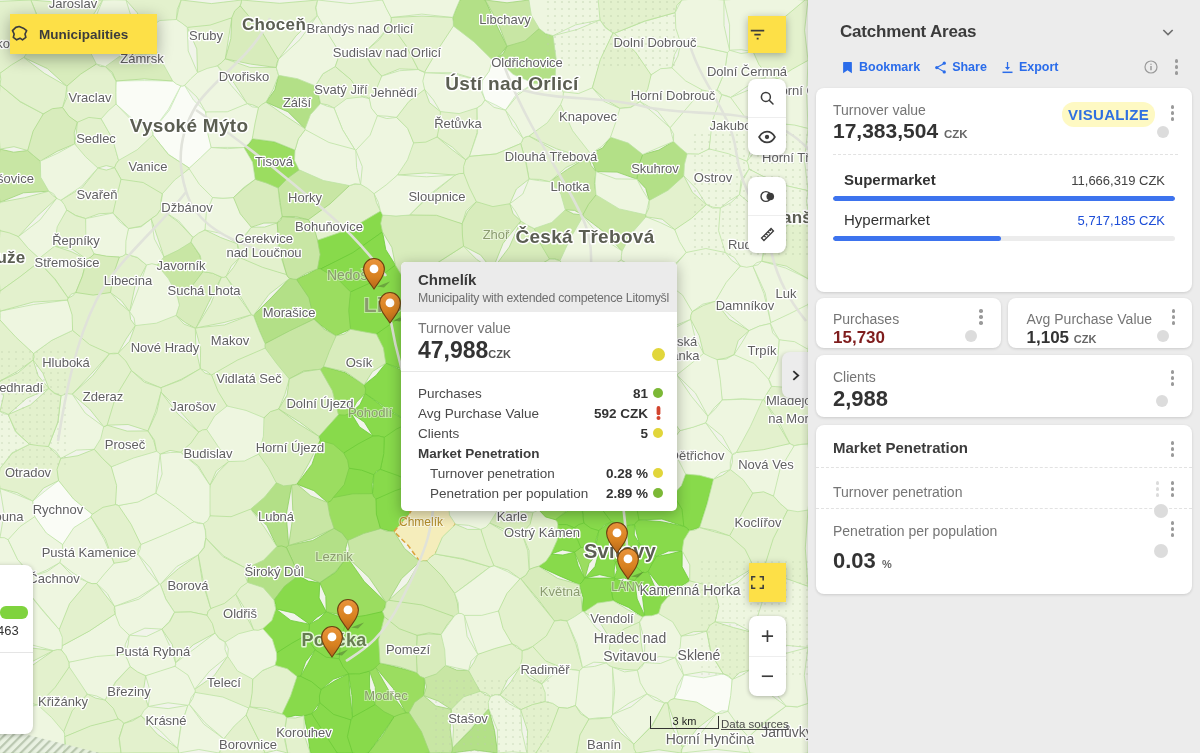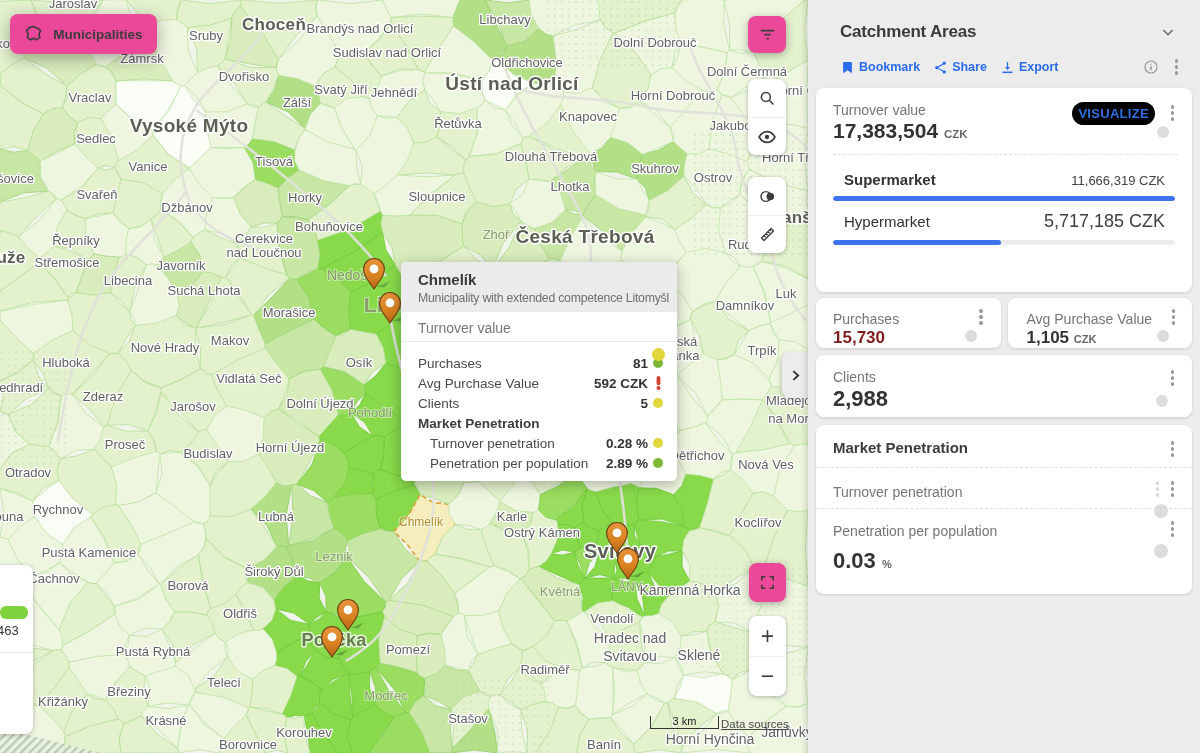--- a/index.html
+++ b/index.html
@@ -1,19 +1,19 @@
 <!DOCTYPE html>
 <html><head><meta charset="utf-8">
 <style>
 *{margin:0;padding:0;box-sizing:border-box}
 html,body{width:1200px;height:753px;overflow:hidden;font-family:"Liberation Sans",sans-serif;background:#ececec}
 #app{position:relative;width:1200px;height:753px;display:flex}
 #map{position:relative;width:808px;height:753px;overflow:hidden;background:#f1f4ea}
 #panel{position:relative;width:392px;height:753px;background:#ececec;overflow:hidden}
-.mbtn{position:absolute;background:#ec4899;border-radius:8px;box-shadow:0 2px 8px rgba(0,0,0,.3);display:flex;align-items:center;justify-content:center}
+.mbtn{position:absolute;background:#fde047;border-radius:0;box-shadow:0 2px 8px rgba(0,0,0,.3);display:flex;align-items:center;}
 .grp{position:absolute;left:748px;width:38px;background:#fff;border-radius:8px;box-shadow:0 1px 4px rgba(0,0,0,.28)}
 .grp .cell{height:38px;display:flex;align-items:center;justify-content:center}
 .grp .cell + .cell{border-top:1px solid #eee}
 #munis{left:10px;top:14px;width:147px;height:40px;gap:9px;font-weight:700;font-size:13.5px;color:#3c3c3c;box-shadow:0 4px 16px rgba(0,0,0,.32)}
 #popup{position:absolute;left:401px;top:262px;width:276px;background:#fff;border-radius:5px;box-shadow:0 3px 14px rgba(0,0,0,.3);font-size:13.5px;color:#3c3c3c}
 #popup .hd{background:#ebebeb;border-radius:5px 5px 0 0;padding:9px 17px 9px;height:50px}
 #popup .hd .t{font-size:15px;font-weight:700;color:#3a3a3a}
 #popup .hd .s{font-size:12.3px;color:#6f6f6f;margin-top:3px;letter-spacing:-.25px;white-space:nowrap}
 #popup .bd{padding:9px 14px 8px 17px}
 #popup .lbl{color:#757575;font-size:14px;line-height:15px}
@@ -35,21 +35,21 @@
 #dsrc{position:absolute;left:721px;top:718px;font-size:11.5px;color:#4a4a4a;text-decoration:underline}
 
 .ptitle{display:flex;align-items:center;padding:22px 24px 0 32px;font-size:17px;font-weight:700;color:#3b3b3b;letter-spacing:-.2px}
 .plinks{display:flex;align-items:center;padding:17px 22px 0 32px;font-size:12.5px;font-weight:700;color:#2a6cea}
 .plinks .lk{display:flex;align-items:center;gap:4px;margin-right:13px}
 .card{position:relative;background:#fff;border-radius:8px;box-shadow:0 1px 3px rgba(0,0,0,.14);margin:0 8px}
 .glabel{color:#757575;font-size:14px}
 .dots{display:inline-flex;flex-direction:column;gap:2.5px;align-items:center}
 .dots i{width:3.5px;height:3.5px;border-radius:50%;background:#9a9a9a}
 .gcirc{width:12px;height:12px;border-radius:50%;background:#dcdcdc}
-.chip{background:#000000;color:#2f6fe0;font-size:13px;font-weight:700;letter-spacing:.3px;padding:4px 6px;border-radius:12px}
+.chip{background:#fef9c3;color:#2f6fe0;font-size:15px;font-weight:700;letter-spacing:.3px;padding:4px 6px;border-radius:12px}
 .bar{height:5px;border-radius:2.5px;background:#ececec;position:relative;overflow:hidden}
 .bar i{position:absolute;left:0;top:0;bottom:0;border-radius:2.5px;background:#3d73ee}
 .dashed{border-top:1px dashed #e2e2e2}
 </style></head>
 <body>
 <div id="app">
 <div id="map">
 <svg width="808" height="753" viewBox="0 0 808 753" style="position:absolute;left:0;top:0">
 <path d="M382.5,215.0 L383.3,223.4 L382.5,231.9 L353.2,253.2 L320.6,269.0 L319.1,268.7 L317.5,268.8 L314.1,254.5 L317.5,240.2 L349.1,226.0 L380.5,211.1 L381.6,213.0Z" fill="#88da4b" stroke="#6cca37" stroke-width="1" stroke-opacity="0.8"></path>
 <path d="M350.5,329.3 L346.5,310.6 L350.5,291.9 L373.0,278.5 L395.4,265.0 L407.1,271.7 L414.0,283.3 L416.4,292.5 L418.2,301.9 L399.6,321.1 L376.4,334.1 L362.9,334.7Z" fill="#88da4b" stroke="#6cca37" stroke-width="1" stroke-opacity="0.8"></path>
@@ -627,20 +627,21 @@
         </svg>
       </div>
 <div id="popup">
   <div class="hd">
           <div class="t">Chmelík</div>
           <div class="s">Municipality with extended competence Litomyšl</div>
         </div>
   <div class="bd">
     <div style="position:relative">
       <div class="lbl">Turnover value</div>
+      <div class="big">47,988<span class="cur">CZK</span></div>
       <div class="dot ydot" style="position:absolute;right:-2px;top:27px;width:13px;height:13px"></div>
     </div>
     <div class="sep"></div>
     <div class="prow">
             <span class="n">Purchases</span>
             <span class="v">81</span>
             <span class="ind">
               <i class="dot gdot"></i>
             </span>
           </div>
@@ -738,21 +739,21 @@
   <div class="dashed" style="margin:8px 14px 0 17px"></div>
   <div style="padding:16px 17px 0;display:flex;align-items:baseline">
     <span style="font-size:15px;font-weight:700;color:#333;padding-left:11px">Supermarket</span>
     <span style="margin-left:auto;font-size:13px;color:#424242;padding-right:10px">11,666,319 CZK</span>
   </div>
   <div class="bar" style="margin:8px 17px 0">
           <i style="width:100%"></i>
         </div>
   <div style="padding:10px 17px 0;display:flex;align-items:baseline">
     <span style="font-size:15px;font-weight:400;color:#333;padding-left:11px">Hypermarket</span>
-    <span style="margin-left:auto;font-size:18px;color:#404040;padding-right:10px">5,717,185 CZK</span>
+    <span style="margin-left:auto;font-size:13px;color:#1d4ed8;padding-right:10px">5,717,185 CZK</span>
   </div>
   <div class="bar" style="margin:8px 17px 0">
           <i style="width:49%"></i>
         </div>
 </div>
 <div style="display:flex;gap:7px;margin:6px 8px 0">
   <div class="card" style="margin:0;flex:1;height:50px;position:relative">
     <div style="padding:13px 0 0 17px" class="glabel">Purchases</div>
     <div style="padding:1px 0 0 17px;font-size:17px;font-weight:700;color:#7f1d1d">15,730</div>
     <span class="dots" style="position:absolute;right:18px;top:11px">

